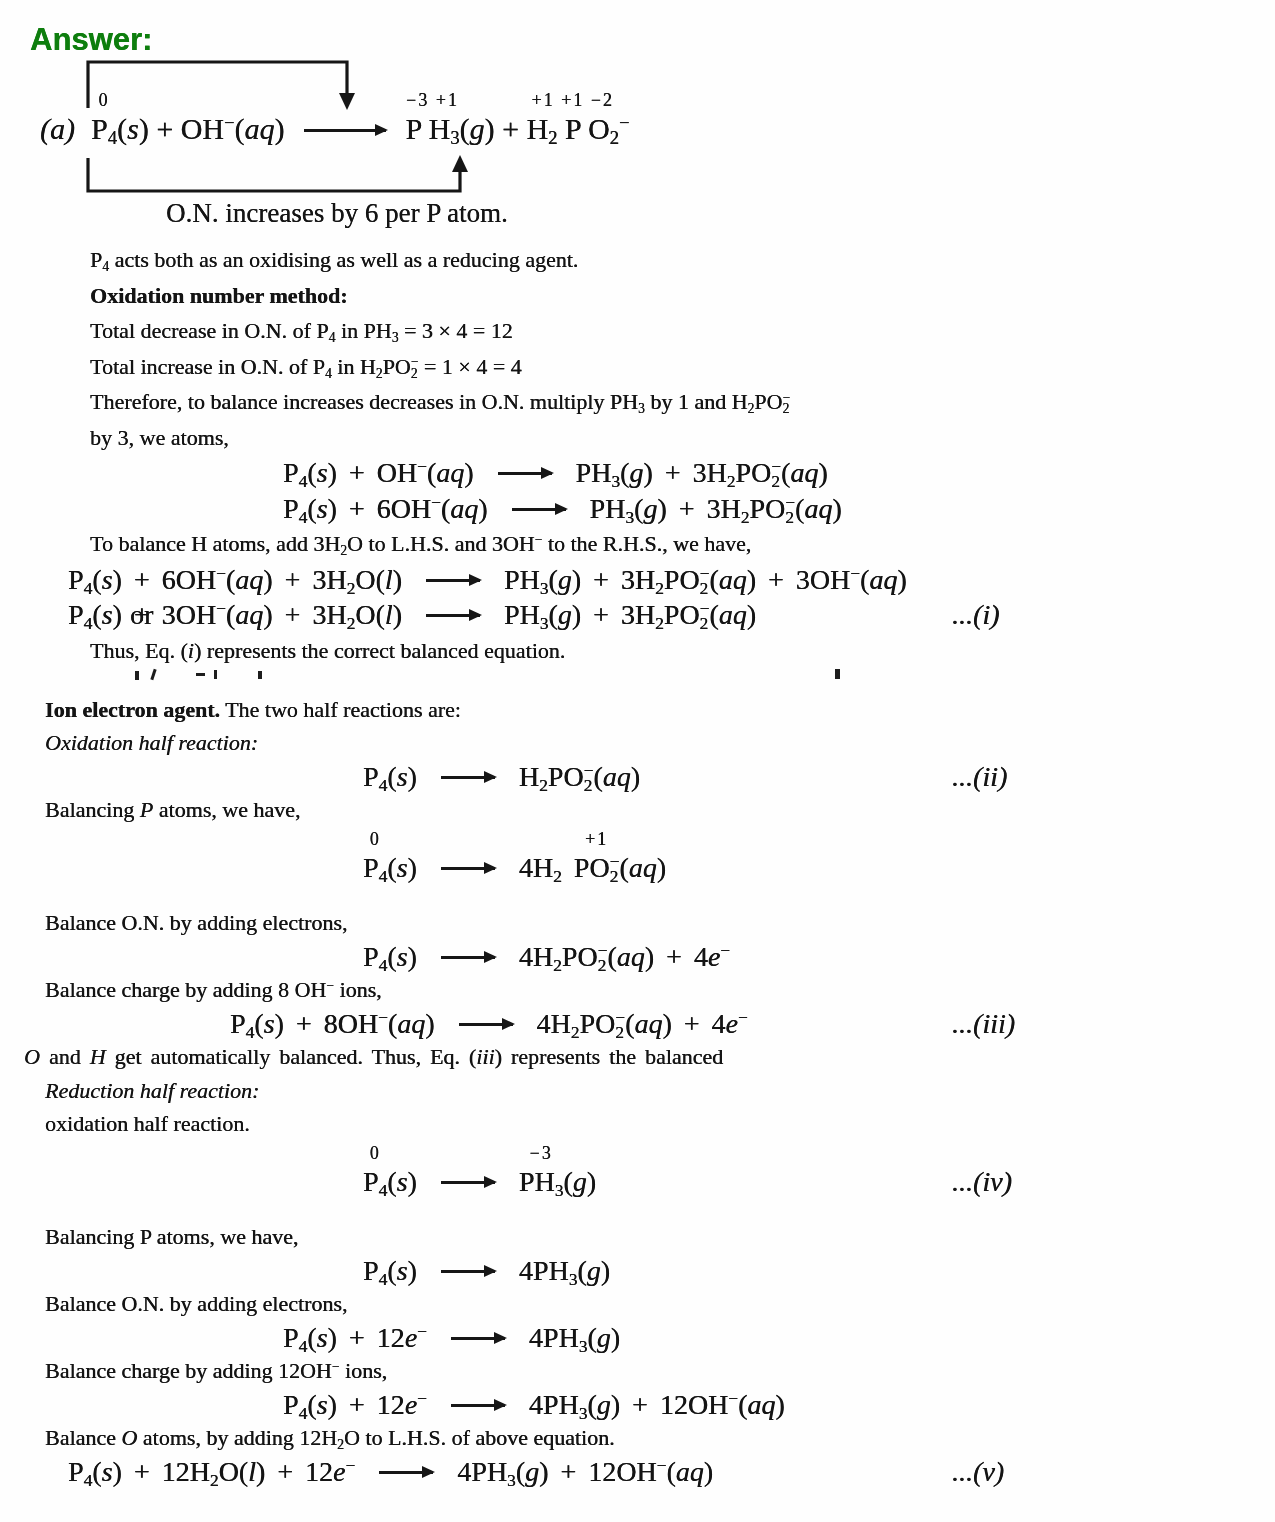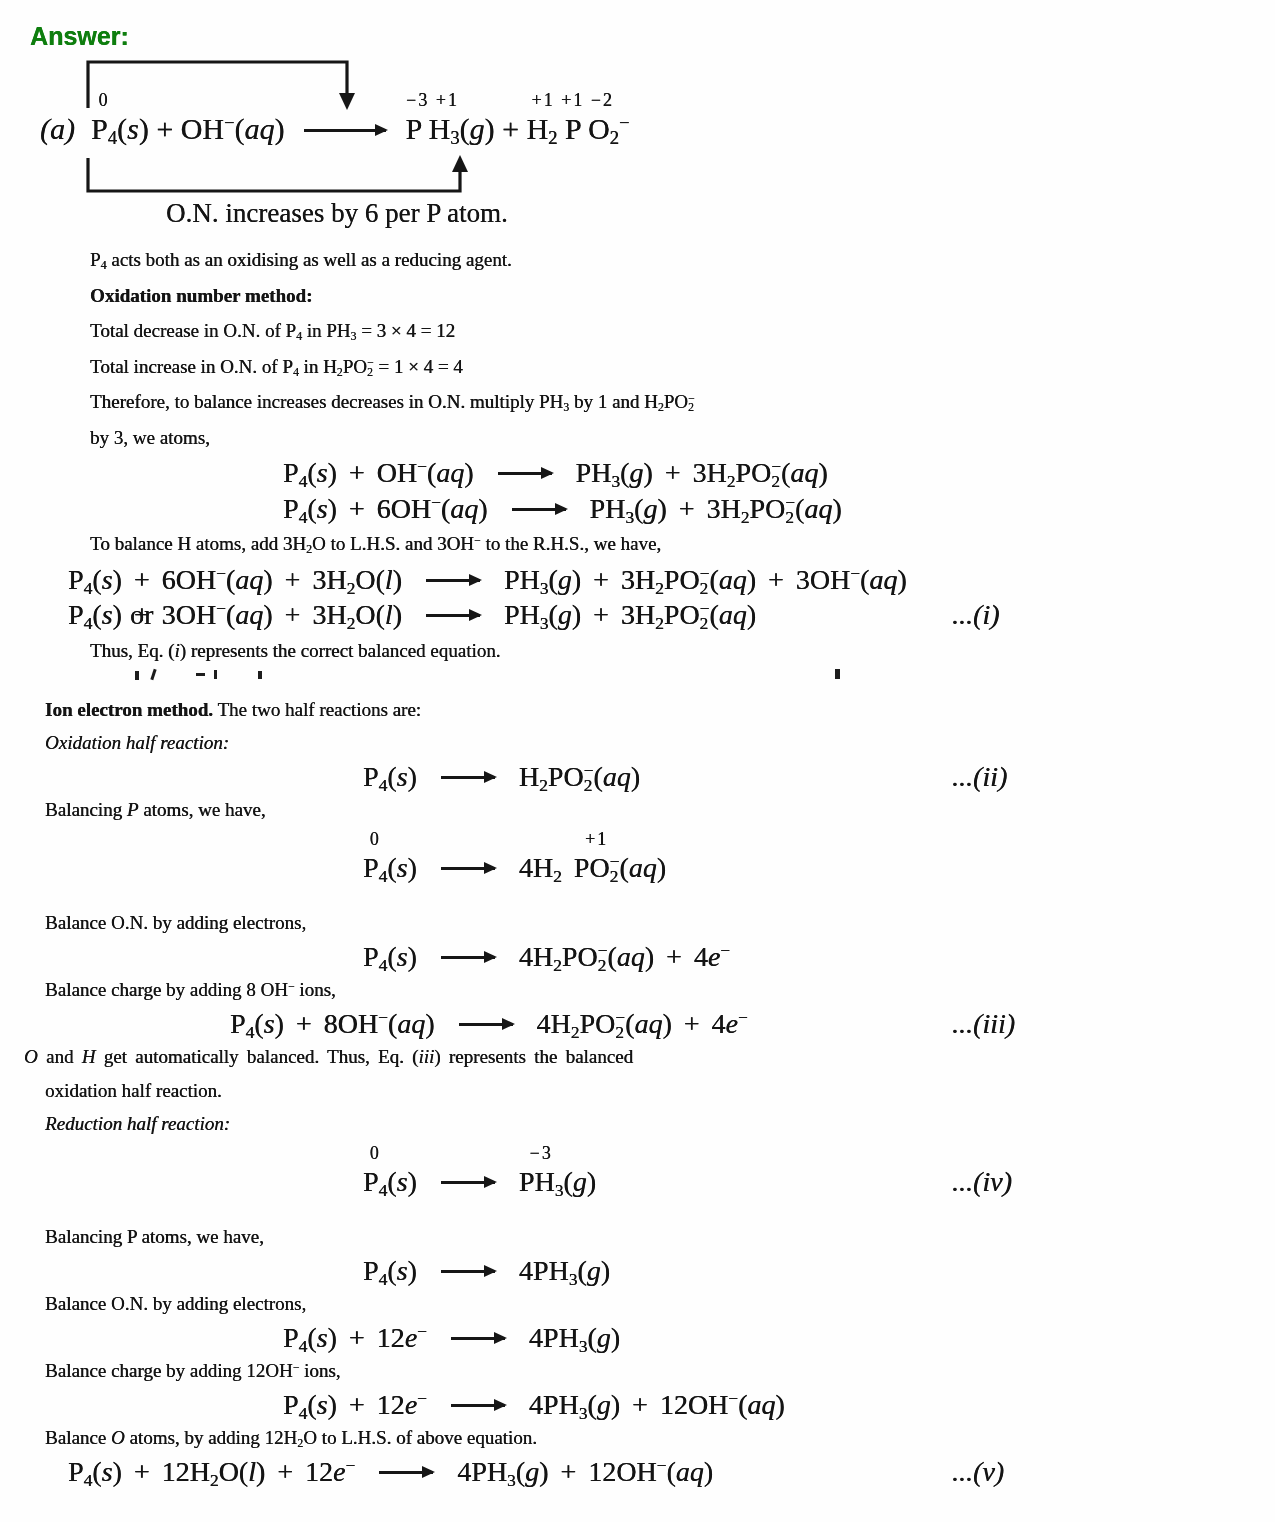--- a/index.html
+++ b/index.html
@@ -3,33 +3,33 @@
 <meta charset="utf-8">
 <style>
   html,body{margin:0;padding:0;background:#ffffff;}
   .page{
     position:relative;width:1275px;height:1522px;background:#fefefe;overflow:hidden;
     font-family:"Liberation Serif",serif;color:#141414;
     text-shadow:0.35px 0 0 currentColor;
   }
   .answer{
     position:absolute;left:30px;top:22px;
-    font-family:"Liberation Sans",sans-serif;font-weight:bold;font-size:25px;text-align:right;
+    font-family:"Liberation Sans",sans-serif;font-weight:bold;font-size:31px;text-align:right;
   }
   
   .figure{position:absolute;left:0;top:50px;width:780px;height:192px;}
   .figure svg{position:absolute;left:0;top:0;}
   .fig-row{position:absolute;left:40px;top:62px;font-size:30px;white-space:nowrap;}
   .fig-a{font-style:italic;margin-right:16px;}
   .fig-cap{position:absolute;left:166px;top:148px;font-size:27px;}
   .figure .rxn{width:82px;}
   
   .doc{position:absolute;left:0;top:242px;width:1275px;}
   .sec{position:relative;}
-  .line{position:relative;white-space:nowrap;font-size:19px;}
+  .line{position:relative;white-space:nowrap;font-size:22px;}
   .sec-a .line{height:35.5px;line-height:35.5px;}
   .sec-b .line{height:33.5px;line-height:33.5px;}
   .line.eq{font-size:28px;word-spacing:5px;}
   .line.labeled{height:auto;padding-top:24px;margin-bottom:22px;}
   .line.wide{word-spacing:3.5px;padding-left:24px;}
   .ind-m0{padding-left:45px}
   .ind-m1{padding-left:90px}
   .ind-e1{padding-left:68px}
   .ind-e2{padding-left:230px}
   .ind-e3{padding-left:283px}
@@ -91,32 +91,32 @@
       </div>
     <div class="seam">
       <span class="tick" style="left:135px;top:3px;width:4px;height:9px;"></span>
       <span class="tick" style="left:152px;top:1px;width:3px;height:11px;transform:rotate(18deg);"></span>
       <span class="tick" style="left:196px;top:5px;width:9px;height:3px;"></span>
       <span class="tick" style="left:214px;top:2px;width:3px;height:9px;"></span>
       <span class="tick" style="left:258px;top:3px;width:4px;height:8px;"></span>
       <span class="tick" style="left:835px;top:1px;width:5px;height:10px;"></span>
     </div>
     <div class="sec sec-b">
-        <div class="line ind-m0"><span><b>Ion electron method.</b> The two half reactions are:</span></div>
+        <div class="line ind-m0"><span><b>Ion electron agent.</b> The two half reactions are:</span></div>
         <div class="line ind-m0"><span><i>Oxidation half reaction:</i></span></div>
         <div class="line ind-e4 eq"><span>P<sub>4</sub>(<i>s</i>) <span class="rxn"></span> H<sub>2</sub>PO<sub>2</sub><sup class="tight">−</sup>(<i>aq</i>)</span><span class="eqnum">...(ii)</span></div>
         <div class="line ind-m0"><span>Balancing <i>P</i> atoms, we have,</span></div>
         <div class="line ind-e4 eq labeled"><span><span class="stk"><span class="onl">0</span><span>P<sub>4</sub></span></span>(<i>s</i>) <span class="rxn"></span> 4H<sub>2</sub> <span class="stk"><span class="onl">+1</span><span>PO<sub>2</sub><sup class="tight">−</sup></span></span>(<i>aq</i>)</span></div>
         <div class="line ind-m0"><span>Balance O.N. by adding electrons,</span></div>
         <div class="line ind-e4 eq"><span>P<sub>4</sub>(<i>s</i>) <span class="rxn"></span> 4H<sub>2</sub>PO<sub>2</sub><sup class="tight">−</sup>(<i>aq</i>) + 4<i>e</i><sup>−</sup></span></div>
         <div class="line ind-m0"><span>Balance charge by adding 8 OH<sup>−</sup> ions,</span></div>
         <div class="line ind-e2 eq"><span>P<sub>4</sub>(<i>s</i>) + 8OH<sup>−</sup>(<i>aq</i>) <span class="rxn"></span> 4H<sub>2</sub>PO<sub>2</sub><sup class="tight">−</sup>(<i>aq</i>) + 4<i>e</i><sup>−</sup></span><span class="eqnum">...(iii)</span></div>
         <div class="line ind-m0 wide"><span><i>O</i> and <i>H</i> get automatically balanced. Thus, Eq. (<i>iii</i>) represents the balanced</span></div>
+        <div class="line ind-m0"><span><i>Reduction half reaction:</i></span></div>
         <div class="line ind-m0"><span>oxidation half reaction.</span></div>
-        <div class="line ind-m0"><span><i>Reduction half reaction:</i></span></div>
         <div class="line ind-e4 eq labeled"><span><span class="stk"><span class="onl">0</span><span>P<sub>4</sub></span></span>(<i>s</i>) <span class="rxn"></span> <span class="stk"><span class="onl">−3</span><span>PH<sub>3</sub></span></span>(<i>g</i>)</span><span class="eqnum">...(iv)</span></div>
         <div class="line ind-m0"><span>Balancing P atoms, we have,</span></div>
         <div class="line ind-e4 eq"><span>P<sub>4</sub>(<i>s</i>) <span class="rxn"></span> 4PH<sub>3</sub>(<i>g</i>)</span></div>
         <div class="line ind-m0"><span>Balance O.N. by adding electrons,</span></div>
         <div class="line ind-e3 eq"><span>P<sub>4</sub>(<i>s</i>) + 12<i>e</i><sup>−</sup> <span class="rxn"></span> 4PH<sub>3</sub>(<i>g</i>)</span></div>
         <div class="line ind-m0"><span>Balance charge by adding 12OH<sup>−</sup> ions,</span></div>
         <div class="line ind-e3 eq"><span>P<sub>4</sub>(<i>s</i>) + 12<i>e</i><sup>−</sup> <span class="rxn"></span> 4PH<sub>3</sub>(<i>g</i>) + 12OH<sup>−</sup>(<i>aq</i>)</span></div>
         <div class="line ind-m0"><span>Balance <i>O</i> atoms, by adding 12H<sub>2</sub>O to L.H.S. of above equation.</span></div>
         <div class="line ind-e1 eq"><span>P<sub>4</sub>(<i>s</i>) + 12H<sub>2</sub>O(<i>l</i>) + 12<i>e</i><sup>−</sup> <span class="rxn"></span> 4PH<sub>3</sub>(<i>g</i>) + 12OH<sup>−</sup>(<i>aq</i>)</span><span class="eqnum">...(v)</span></div>
       </div>

